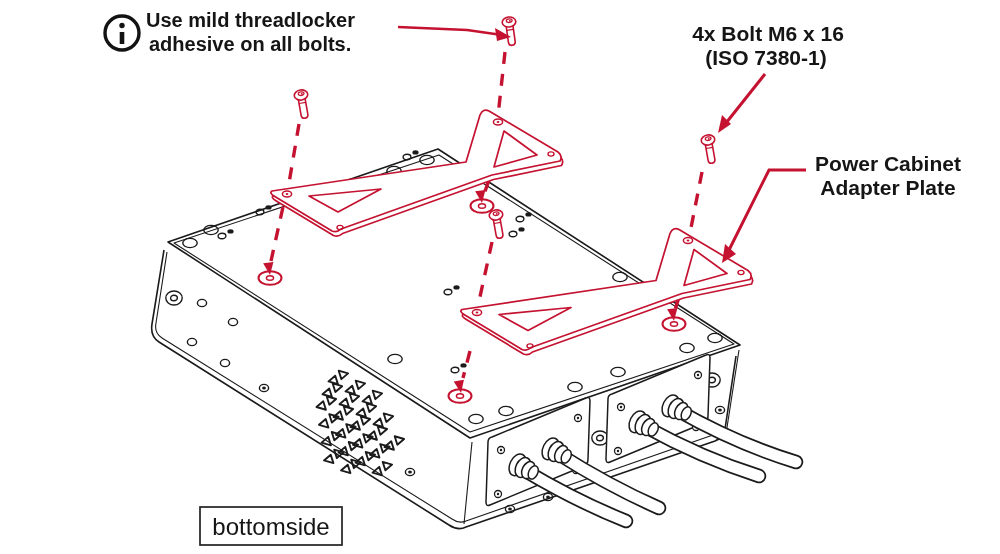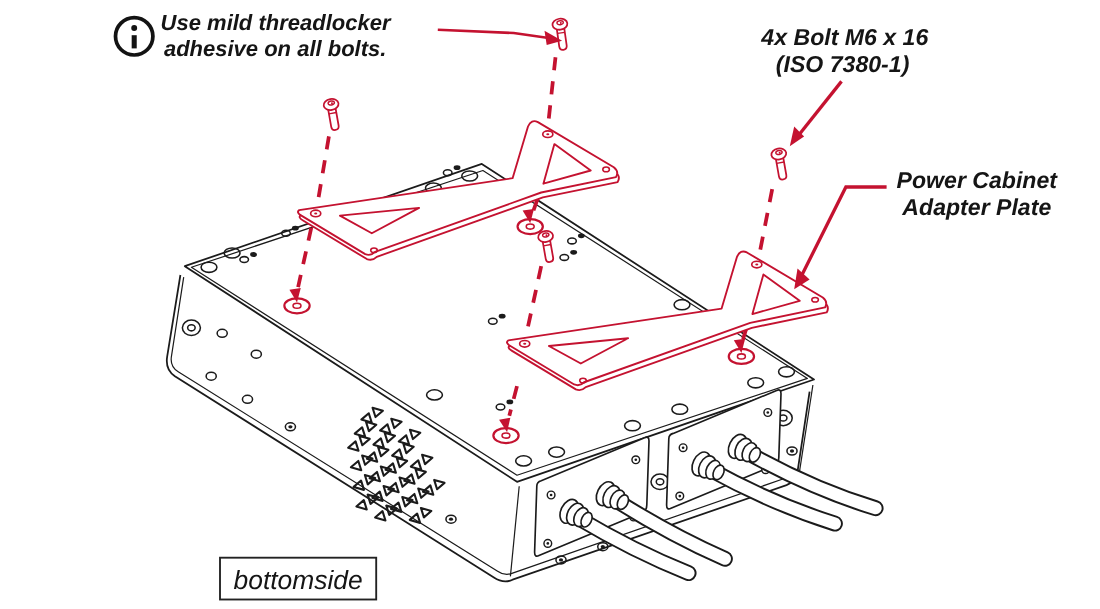--- a/index.html
+++ b/index.html
@@ -1,17 +1,17 @@
 <!DOCTYPE html>
 <html><head>
 <meta charset="utf-8">
 <style>
   html,body{margin:0;padding:0;background:#fff;}
   .stage{position:relative;width:1000px;height:554px;background:#fff;overflow:hidden;
-         font-family:"Liberation Sans",sans-serif;font-style:italic;}
+         font-family:"Liberation Sans",sans-serif;}
   svg{position:absolute;left:0;top:0;}
   text{fill:#151515;}
   .note{font-size:20px;font-weight:700;}
   .callout{font-size:21px;font-weight:700;}
   .viewlbl{font-size:24px;font-weight:400;}
 </style>
 </head>
 <body>
 
 <div class="stage">

